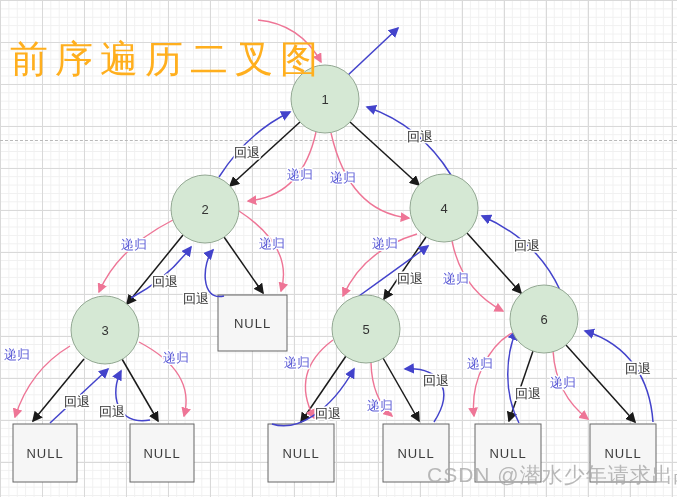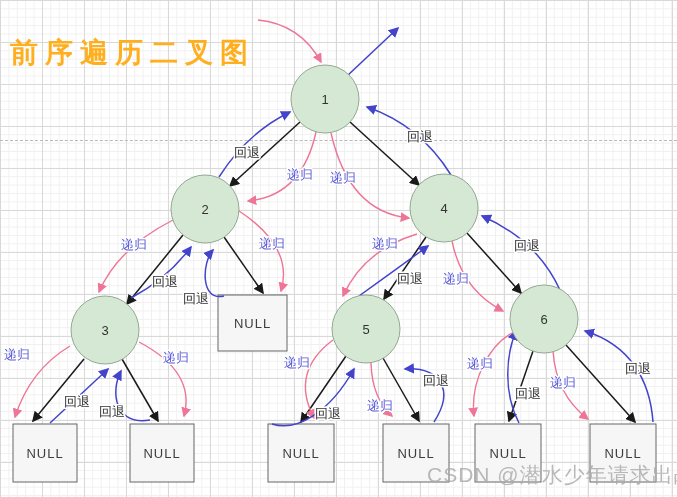--- a/index.html
+++ b/index.html
@@ -15,21 +15,21 @@
       linear-gradient(to right, #f0f0f0 1px, transparent 1px),
       linear-gradient(to bottom, #f0f0f0 1px, transparent 1px);
     background-size:42px 42px,42px 42px,8.4px 8.4px,8.4px 8.4px;
   }
   .dashed-line{
     position:absolute;left:0;top:140px;width:677px;height:0;
     border-top:1px dashed #b9b9b9;
   }
   .title{
     position:absolute;left:10px;top:34px;
-    font-size:28px;font-weight:bold;letter-spacing:7px;
+    font-size:38px;font-weight:normal;letter-spacing:7px;
     white-space:nowrap;
   }
   .watermark{
     position:absolute;left:427px;top:461px;
     font-size:21px;letter-spacing:1px;opacity:.8;
     white-space:nowrap;
   }
   svg.diagram{position:absolute;left:0;top:0;}
   text{font-family:"Liberation Sans","DejaVu Sans",sans-serif;}
   .edge-label{

